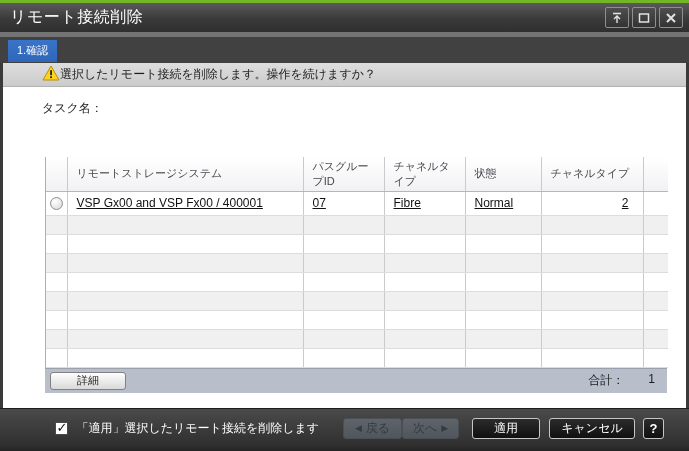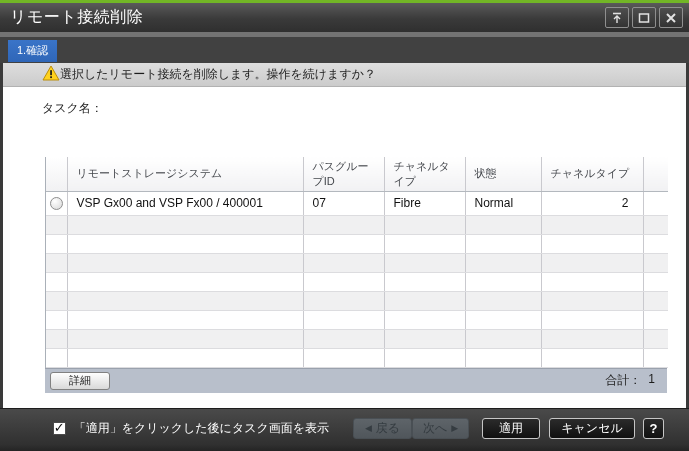--- a/index.html
+++ b/index.html
@@ -76,41 +76,41 @@
     font-weight:normal;color:#44474c;font-size:11px;text-align:left;
     vertical-align:middle;padding:2px 4px 2px 9px;
     border-right:1px solid #c9c9ce;border-bottom:1px solid #b3b8be;
     word-break:break-all;line-height:1.35;
   }
   th:first-child{padding:0;}
   td{
     height:19px;border-right:1px solid #c9c9ce;border-bottom:1px solid #dcdcdf;
     padding:0 4px 0 9px;color:#111;font-size:12px;white-space:nowrap;overflow:hidden;
   }
-  tr.data-row td{height:24px;}
+  tr.data-row td{height:24px;text-decoration:underline;}
   th:last-child,td:last-child{border-right:none;}
   tbody tr:nth-child(even) td{background:#f0f0f1;}
   td.num{text-align:right;padding-right:14px;}
   td.radio-cell{padding:0;text-align:center;}
   .radio{
     display:inline-block;width:13px;height:13px;border-radius:50%;
     border:1px solid #8f8f8f;background:radial-gradient(circle at 35% 30%,#ffffff,#d7d7d7);
     vertical-align:middle;cursor:pointer;
   }
   .table-wrap{border:1px solid #aab0b8;border-top:none;border-bottom:none;}
   .table-footer{
     height:25px;background:#b8bfcb;border-top:1px solid #9aa1ad;
     display:flex;align-items:center;padding:0 12px 0 5px;
   }
   .detail-btn{
-    width:60px;height:18px;border:1px solid #818181;border-radius:3px;
+    width:76px;height:18px;border:1px solid #818181;border-radius:3px;
     background:linear-gradient(#fefefe,#d9d9d9);font-size:11px;color:#1c1c1c;
     cursor:pointer;font-family:"Liberation Sans","DejaVu Sans",sans-serif;
   }
-  .total{margin-left:auto;color:#1c1c1c;display:flex;gap:7px;}
+  .total{margin-left:auto;color:#1c1c1c;display:flex;gap:24px;}
 
   
   .bottombar{
     height:43px;flex:0 0 43px;
     background:linear-gradient(#4a4a4a,#303030 85%,#242424);
     border-top:1px solid #1d1d1d;
     display:flex;align-items:center;justify-content:flex-end;padding:0 25px 4px 0;
   }
   .chk-wrap{display:flex;align-items:center;gap:8px;cursor:pointer;}
   .checkbox{
@@ -128,21 +128,21 @@
     display:inline-flex;align-items:center;justify-content:center;gap:4px;
   }
   .bbtn.disabled{
     background:linear-gradient(#5e6469,#50565b);color:#353c41;border:1px solid #494f54;cursor:default;
   }
   .bbtn.dark{
     background:linear-gradient(#2b2b2b,#101010);color:#fff;border:1px solid #c6c6c6;
   }
   .btn-back{width:59px;margin-left:24px;}
   .btn-next{width:57px;}
-  .btn-apply{width:58px;margin-left:13px;}
+  .btn-apply{width:68px;margin-left:13px;}
   .btn-cancel{width:86px;margin-left:9px;}
   .btn-help{width:21px;margin-left:8px;font-weight:bold;font-size:13px;}
   .arrow{font-size:9px;line-height:1;}
 </style>
 </head>
 <body>
 
 <div class="dialog">
 
   <div class="accent-line"></div>
@@ -313,21 +313,21 @@
           </div>
         </div>
       </div>
 
     </div>
   </div>
 
   <div class="bottombar">
     <label class="chk-wrap">
       <span class="checkbox checked"></span>
-      <span class="chk-label">「適用」をクリックした後にタスク画面を表示</span>
+      <span class="chk-label">「適用」選択したリモート接続を削除します</span>
     </label>
     <button class="bbtn disabled btn-back">
       <span class="arrow">◀</span>
       <span>戻る</span>
     </button>
     <button class="bbtn disabled btn-next">
       <span>次へ</span>
       <span class="arrow">▶</span>
     </button>
     <button class="bbtn dark btn-apply">適用</button>

